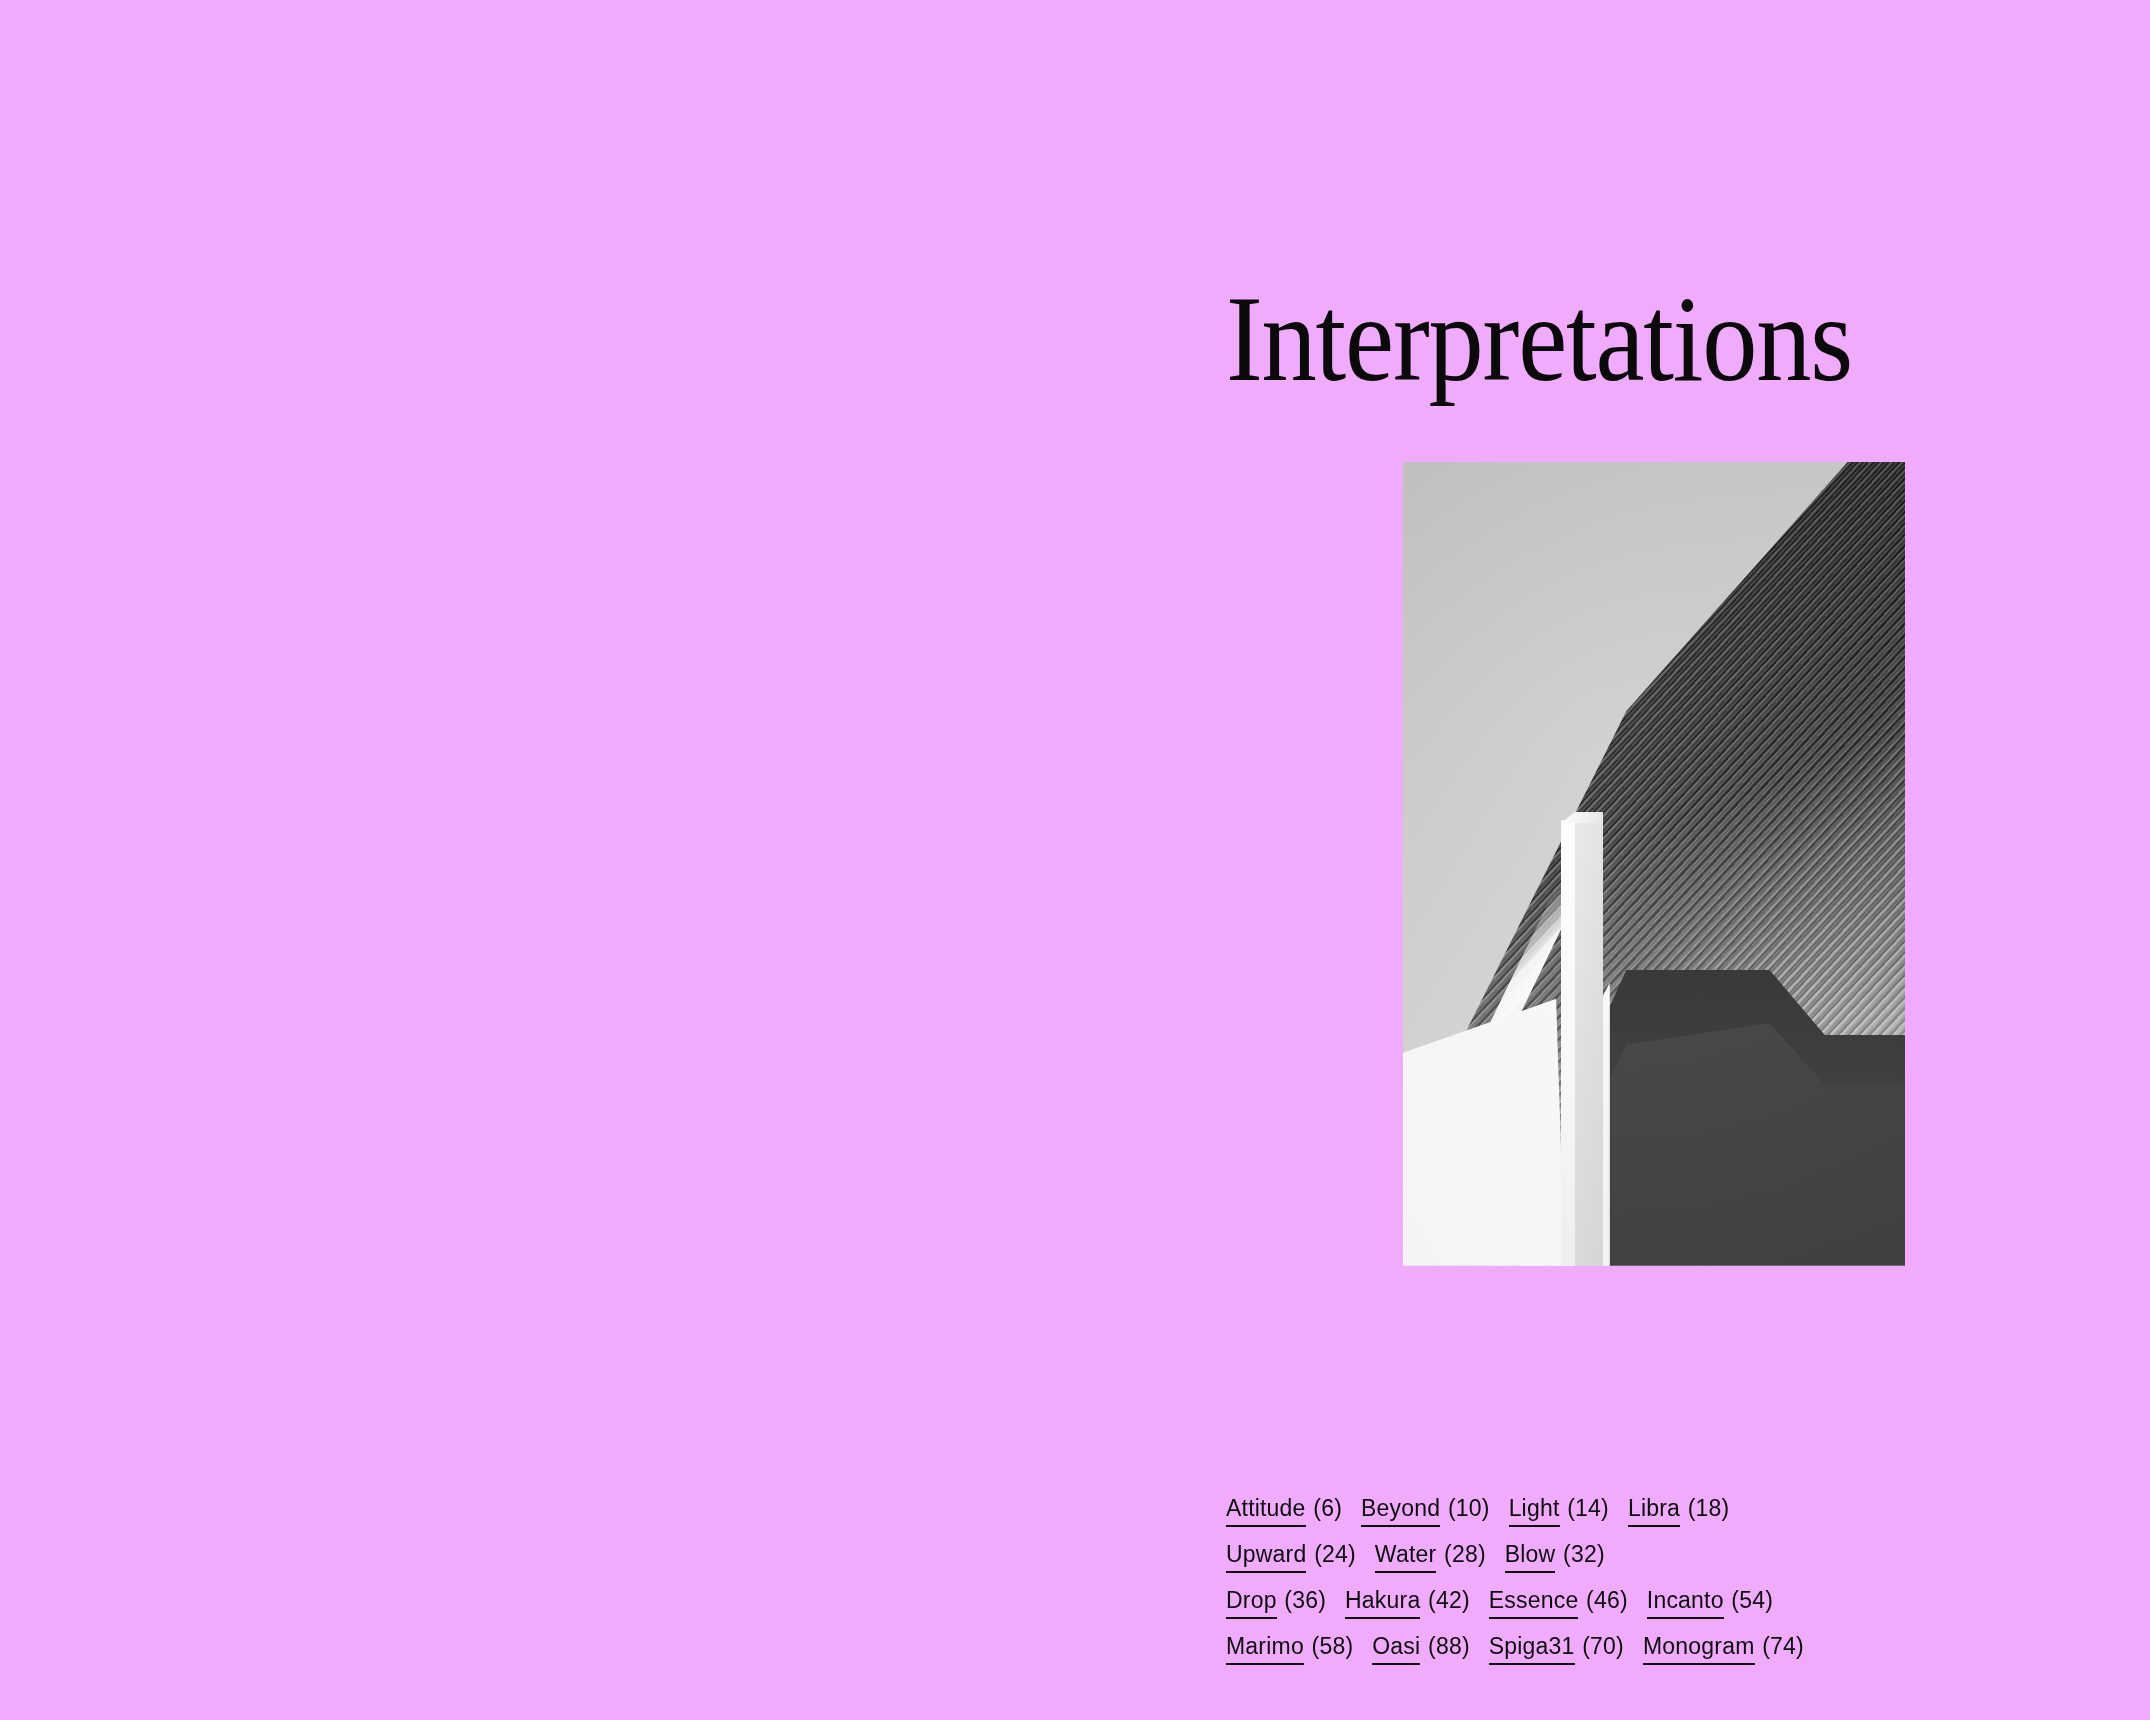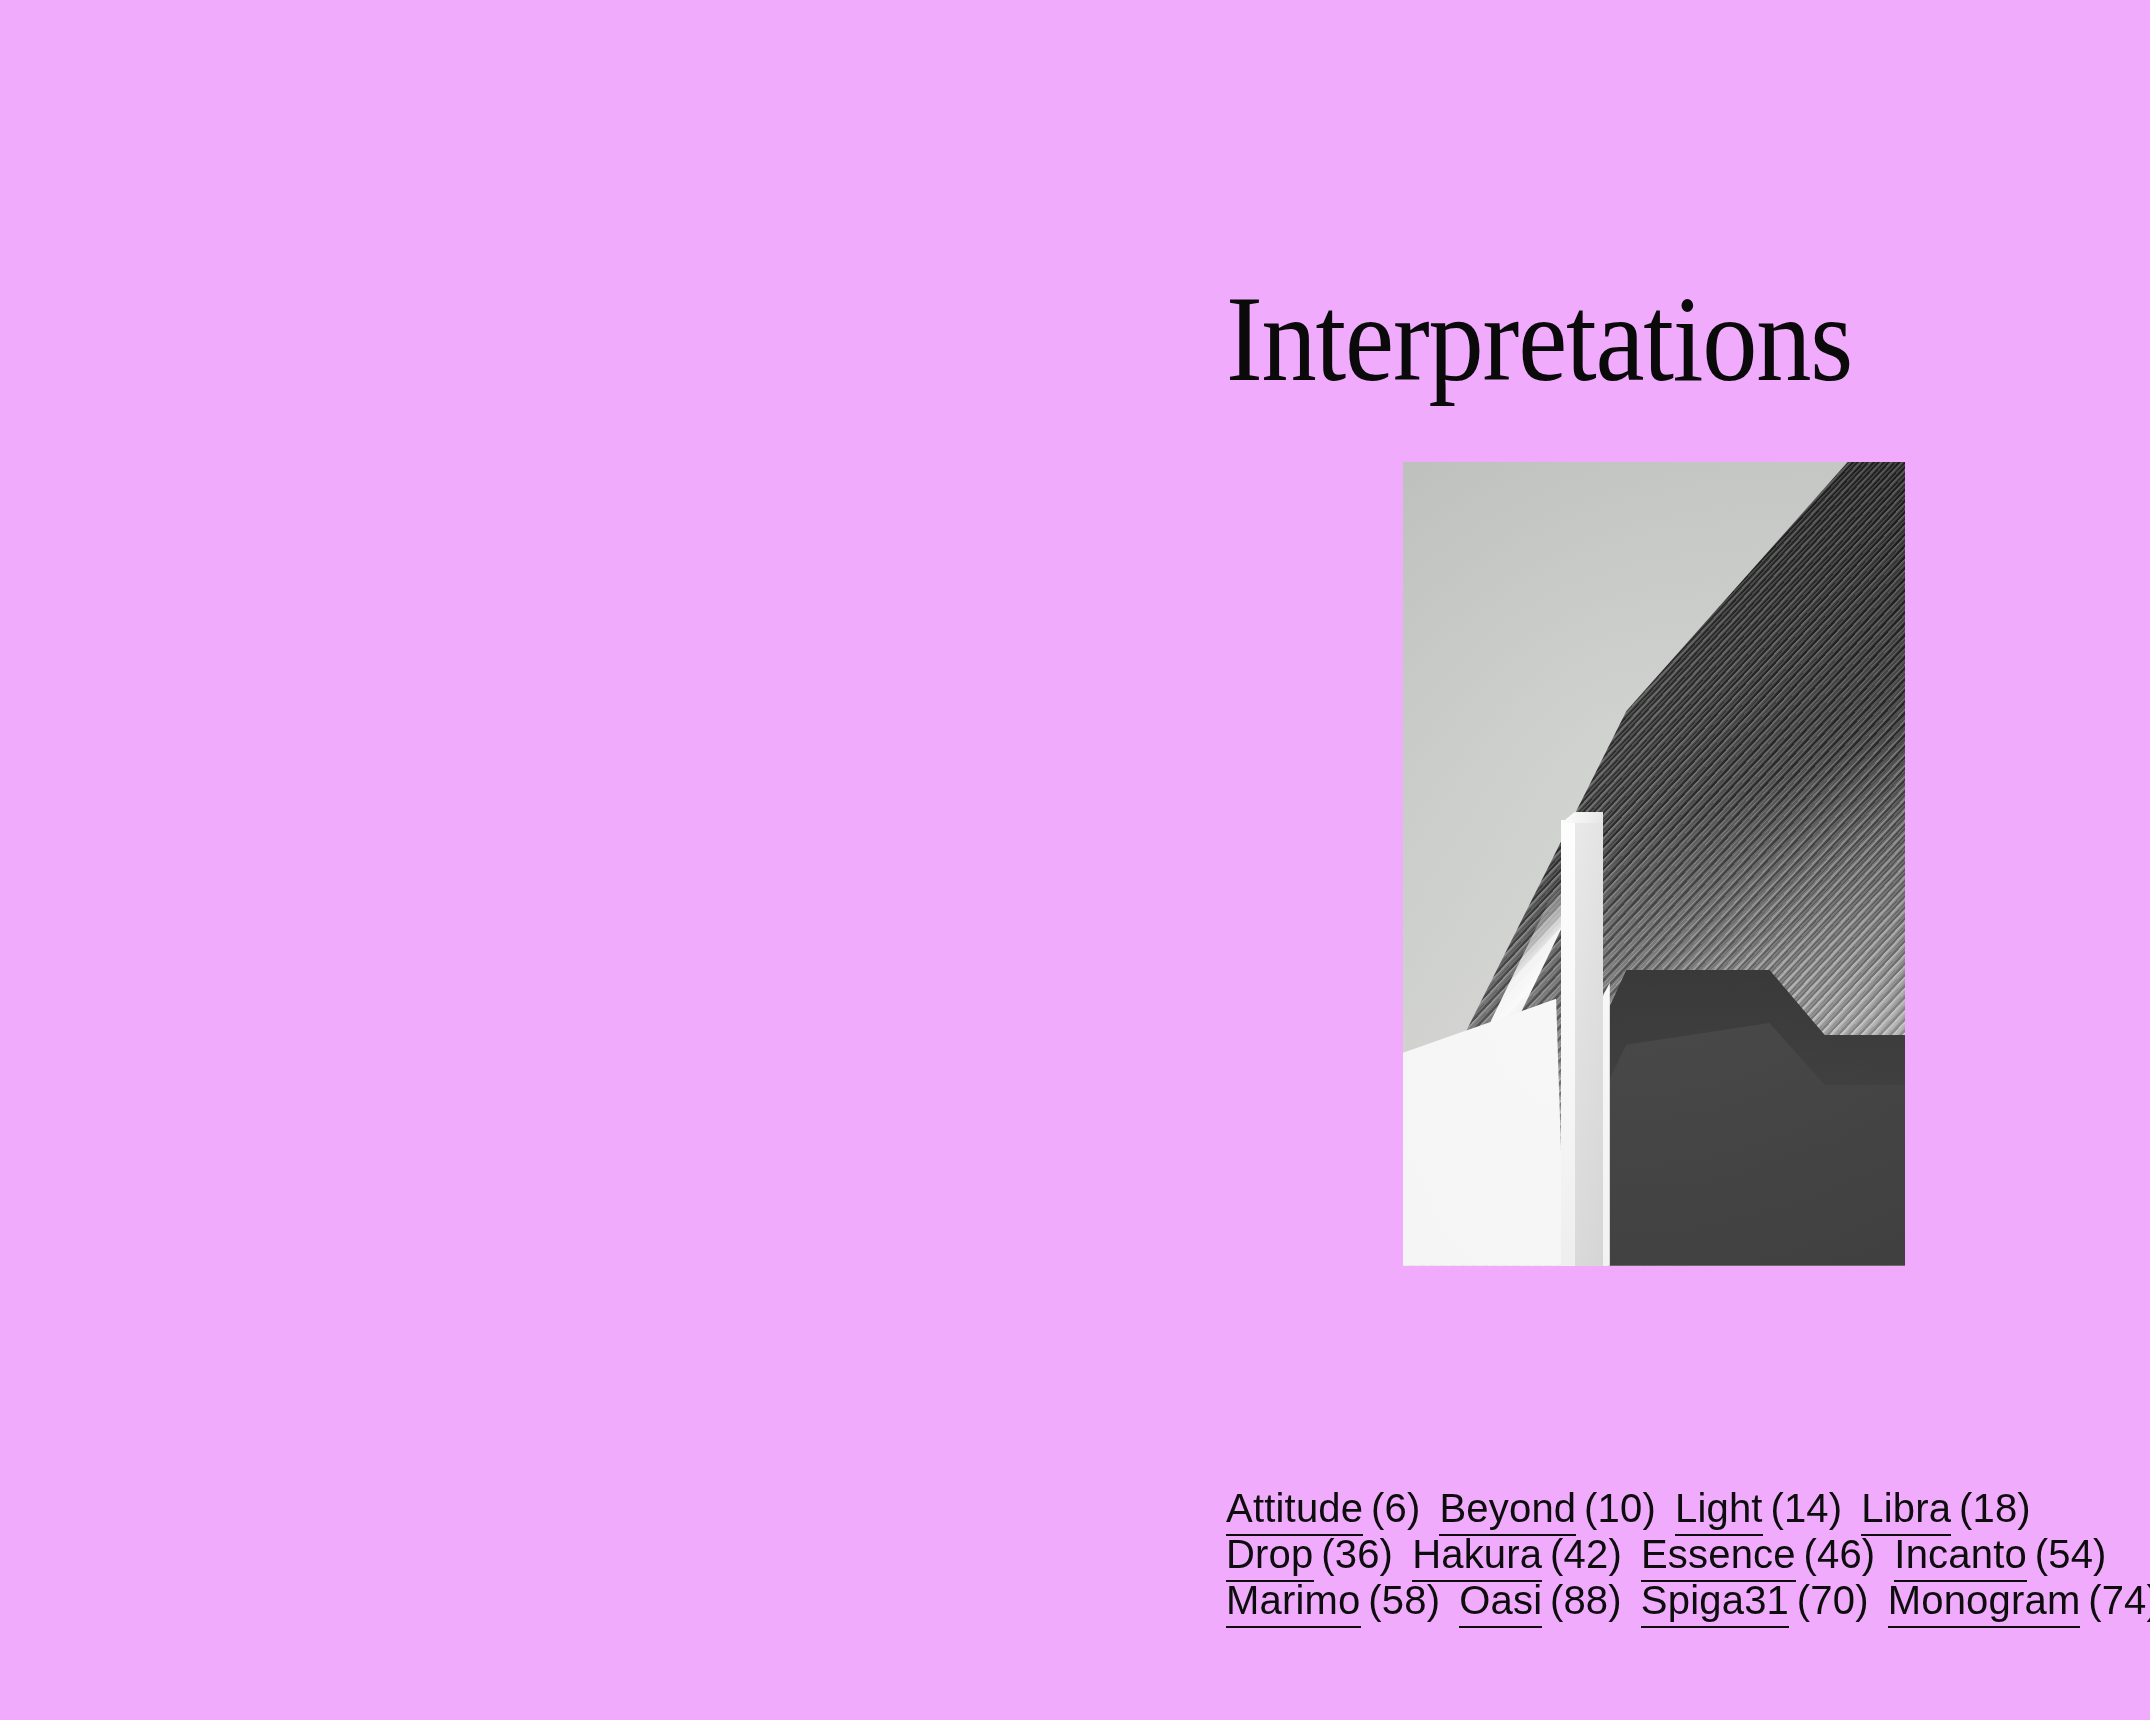--- a/index.html
+++ b/index.html
@@ -212,21 +212,21 @@
   .toc-row {
     display: block;
     white-space: nowrap;
     height: 46px;
     line-height: 46px;
   }
   .toc-entry {
     display: inline-block;
     margin-right: 19px;
     font-family: "Liberation Sans", sans-serif;
-    font-size: 40px;
+    font-size: 23px;
     font-weight: 400;
     letter-spacing: 0.2px;
     color: #0d0d0d;
     vertical-align: baseline;
   }
   .toc-entry:last-child { margin-right: 0; }
   .toc-name {
     border-bottom: 2.2px solid #0d0d0d;
     padding-bottom: 4.3px;
   }
@@ -264,18 +264,19 @@
       <div id="photo-column-left"></div>
       <div id="photo-column-right"></div>
       <div id="photo-column-top"></div>
     </div>
 
     <div class="photo-layer" id="photo-grain"></div>
   </figure>
 
   <nav id="toc">
       <div class="toc-row"><a class="toc-entry"><span class="toc-name">Attitude</span><span class="toc-page">(6)</span></a><a class="toc-entry"><span class="toc-name">Beyond</span><span class="toc-page">(10)</span></a><a class="toc-entry"><span class="toc-name">Light</span><span class="toc-page">(14)</span></a><a class="toc-entry"><span class="toc-name">Libra</span><span class="toc-page">(18)</span></a></div>
+      <div class="toc-row"><a class="toc-entry"><span class="toc-name">Upward</span><span class="toc-page">(24)</span></a><a class="toc-entry"><span class="toc-name">Water</span><span class="toc-page">(28)</span></a><a class="toc-entry"><span class="toc-name">Blow</span><span class="toc-page">(32)</span></a></div>
       <div class="toc-row"><a class="toc-entry"><span class="toc-name">Drop</span><span class="toc-page">(36)</span></a><a class="toc-entry"><span class="toc-name">Hakura</span><span class="toc-page">(42)</span></a><a class="toc-entry"><span class="toc-name">Essence</span><span class="toc-page">(46)</span></a><a class="toc-entry"><span class="toc-name">Incanto</span><span class="toc-page">(54)</span></a></div>
       <div class="toc-row"><a class="toc-entry"><span class="toc-name">Marimo</span><span class="toc-page">(58)</span></a><a class="toc-entry"><span class="toc-name">Oasi</span><span class="toc-page">(88)</span></a><a class="toc-entry"><span class="toc-name">Spiga31</span><span class="toc-page">(70)</span></a><a class="toc-entry"><span class="toc-name">Monogram</span><span class="toc-page">(74)</span></a></div>
     </nav>
 
 </div>
 
 
 </body></html>

